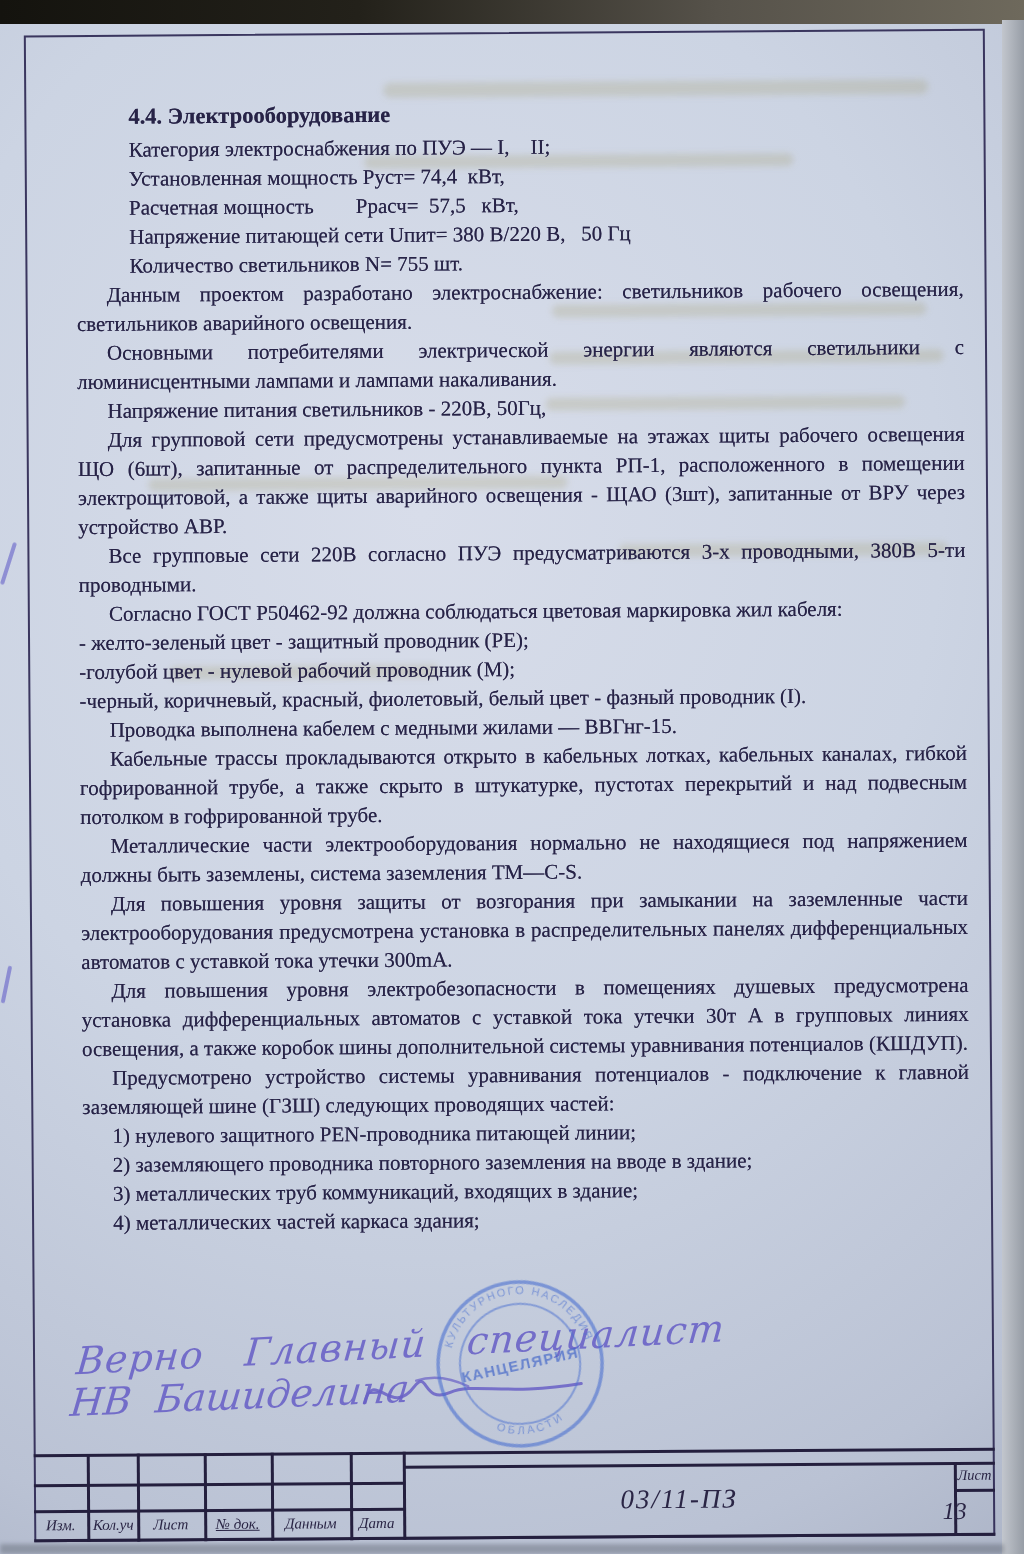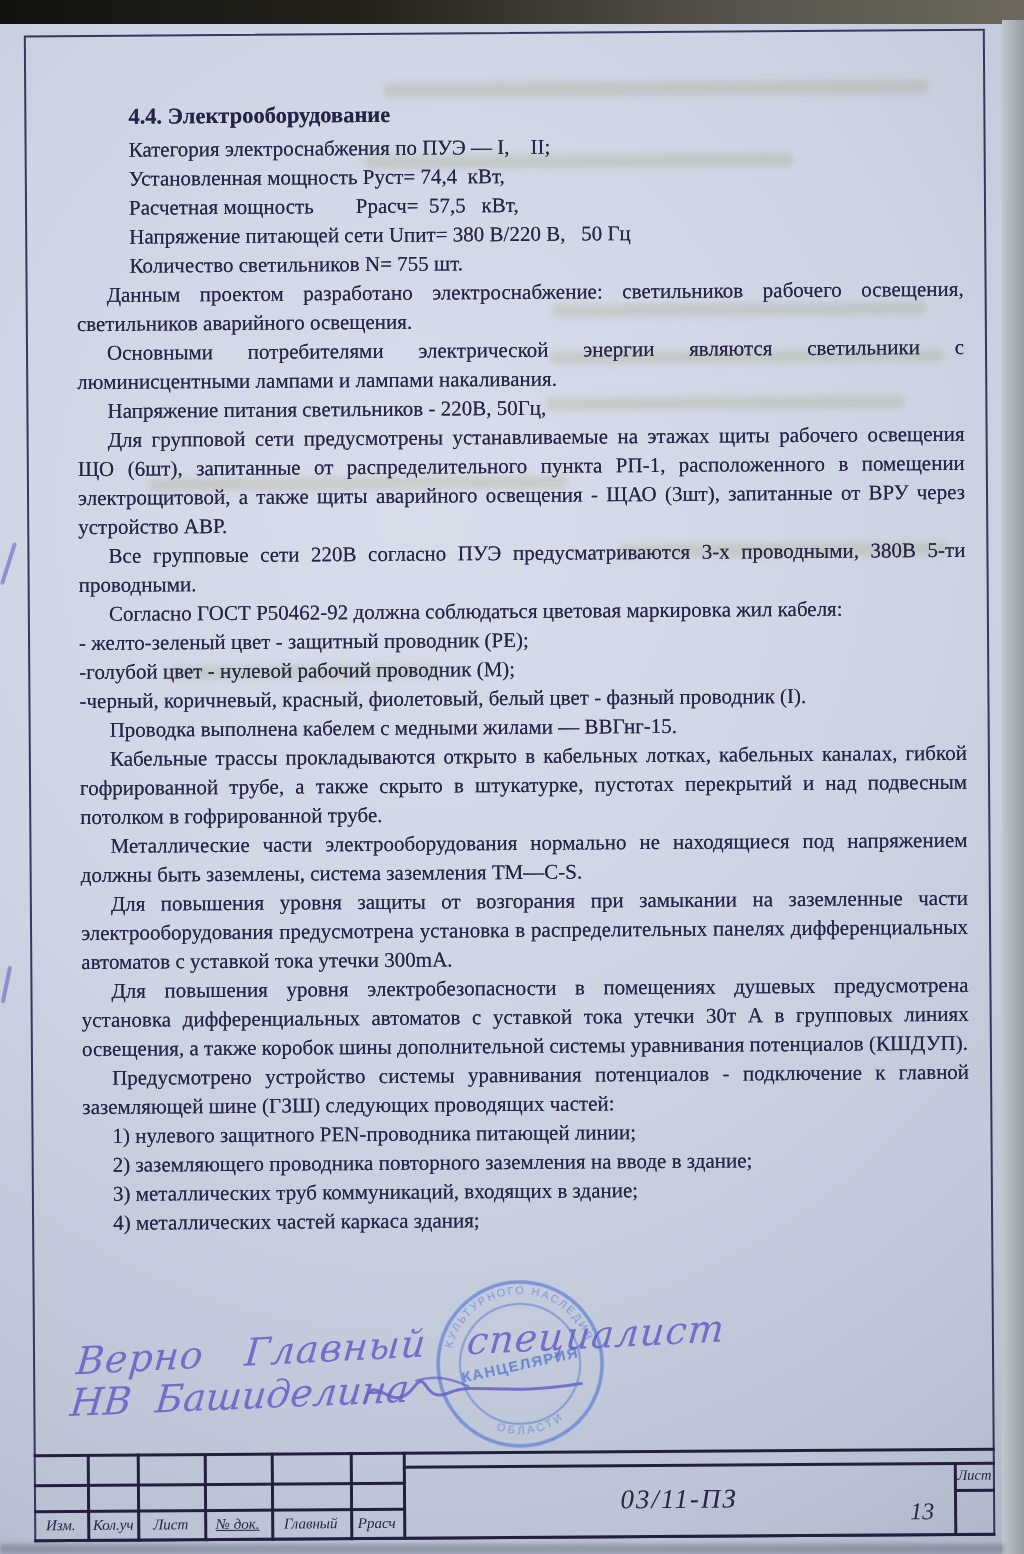--- a/index.html
+++ b/index.html
@@ -38,22 +38,22 @@
   
   .tb{position:absolute;left:29px;top:1451px;width:961px;height:88px;
     font-family:"Liberation Serif",serif;color:#2a2545;}
   .tb .ln{position:absolute;background:#241f3e;}
   .tb-label{position:absolute;top:58px;height:26px;line-height:26px;text-align:center;
     font-style:italic;font-size:15px;}
   .tb-doc{position:absolute;left:370px;top:14px;width:550px;height:71px;line-height:71px;
     text-align:center;font-style:italic;font-size:27px;letter-spacing:2px;}
   .tb-sheetlab{position:absolute;left:920px;top:14px;width:41px;height:27px;line-height:27px;
     text-align:center;font-style:italic;font-size:14.5px;}
-  .tb-sheetnum{position:absolute;left:876px;top:41px;width:41px;height:44px;line-height:44px;
-    font-style:italic;font-size:24px;}
+  .tb-sheetnum{position:absolute;left:900px;top:41px;width:41px;height:44px;line-height:44px;
+    text-align:center;font-style:italic;font-size:24px;}
 </style>
 </head>
 <body>
 
 <div class="photo">
   <div class="top-band"></div>
   <div class="paper"></div>
   <div class="right-strip"></div>
 
   <div class="sheet">
@@ -137,22 +137,22 @@
       <div class="ln" style="left:170px;top:0;width:2.5px;height:88px;"></div>
       <div class="ln" style="left:237px;top:0;width:2.5px;height:88px;"></div>
       <div class="ln" style="left:316px;top:0;width:2.5px;height:88px;"></div>
       <div class="ln" style="left:369px;top:0;width:3px;height:88px;"></div>
       <div class="ln" style="left:920px;top:14px;width:3px;height:74px;"></div>
 
       <div class="tb-label" style="left:0;width:53px;">Изм.</div>
       <div class="tb-label" style="left:54px;width:50px;">Кол.уч</div>
       <div class="tb-label" style="left:103px;width:67px;">Лист</div>
       <div class="tb-label" style="left:170px;width:67px;text-decoration:underline;">№ док.</div>
-      <div class="tb-label" style="left:237px;width:79px;">Главный</div>
-      <div class="tb-label" style="left:316px;width:53px;">Ррасч</div>
+      <div class="tb-label" style="left:237px;width:79px;">Данным</div>
+      <div class="tb-label" style="left:316px;width:53px;">Дата</div>
 
       <div class="tb-doc">03/11-ПЗ</div>
       <div class="tb-sheetlab">Лист</div>
       <div class="tb-sheetnum">13</div>
     </div>
 
   </div>
   <div class="bottom-shade"></div>
 </div>
 

